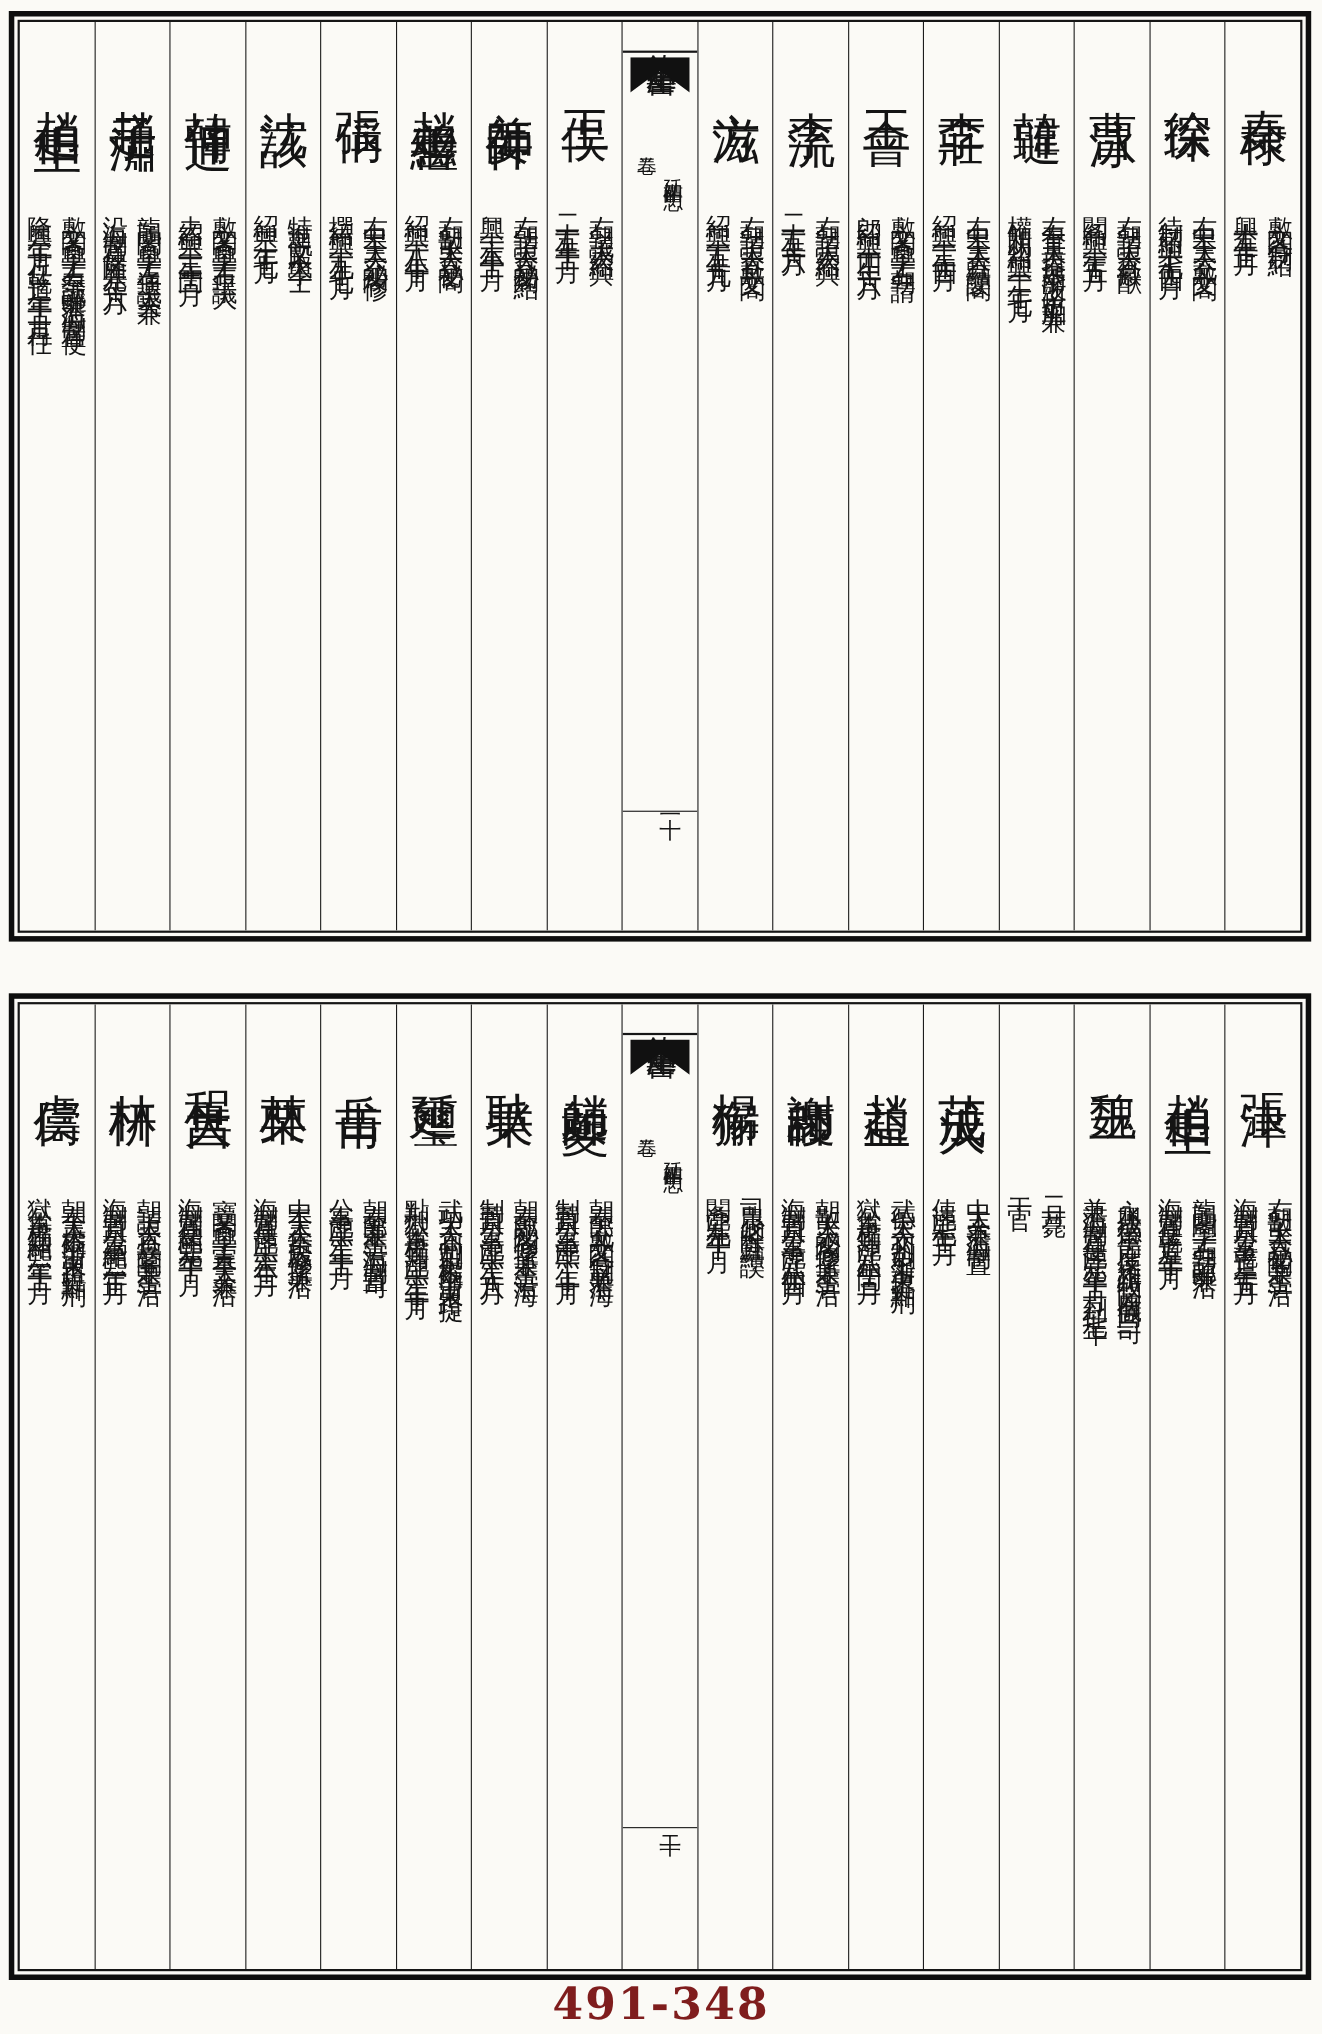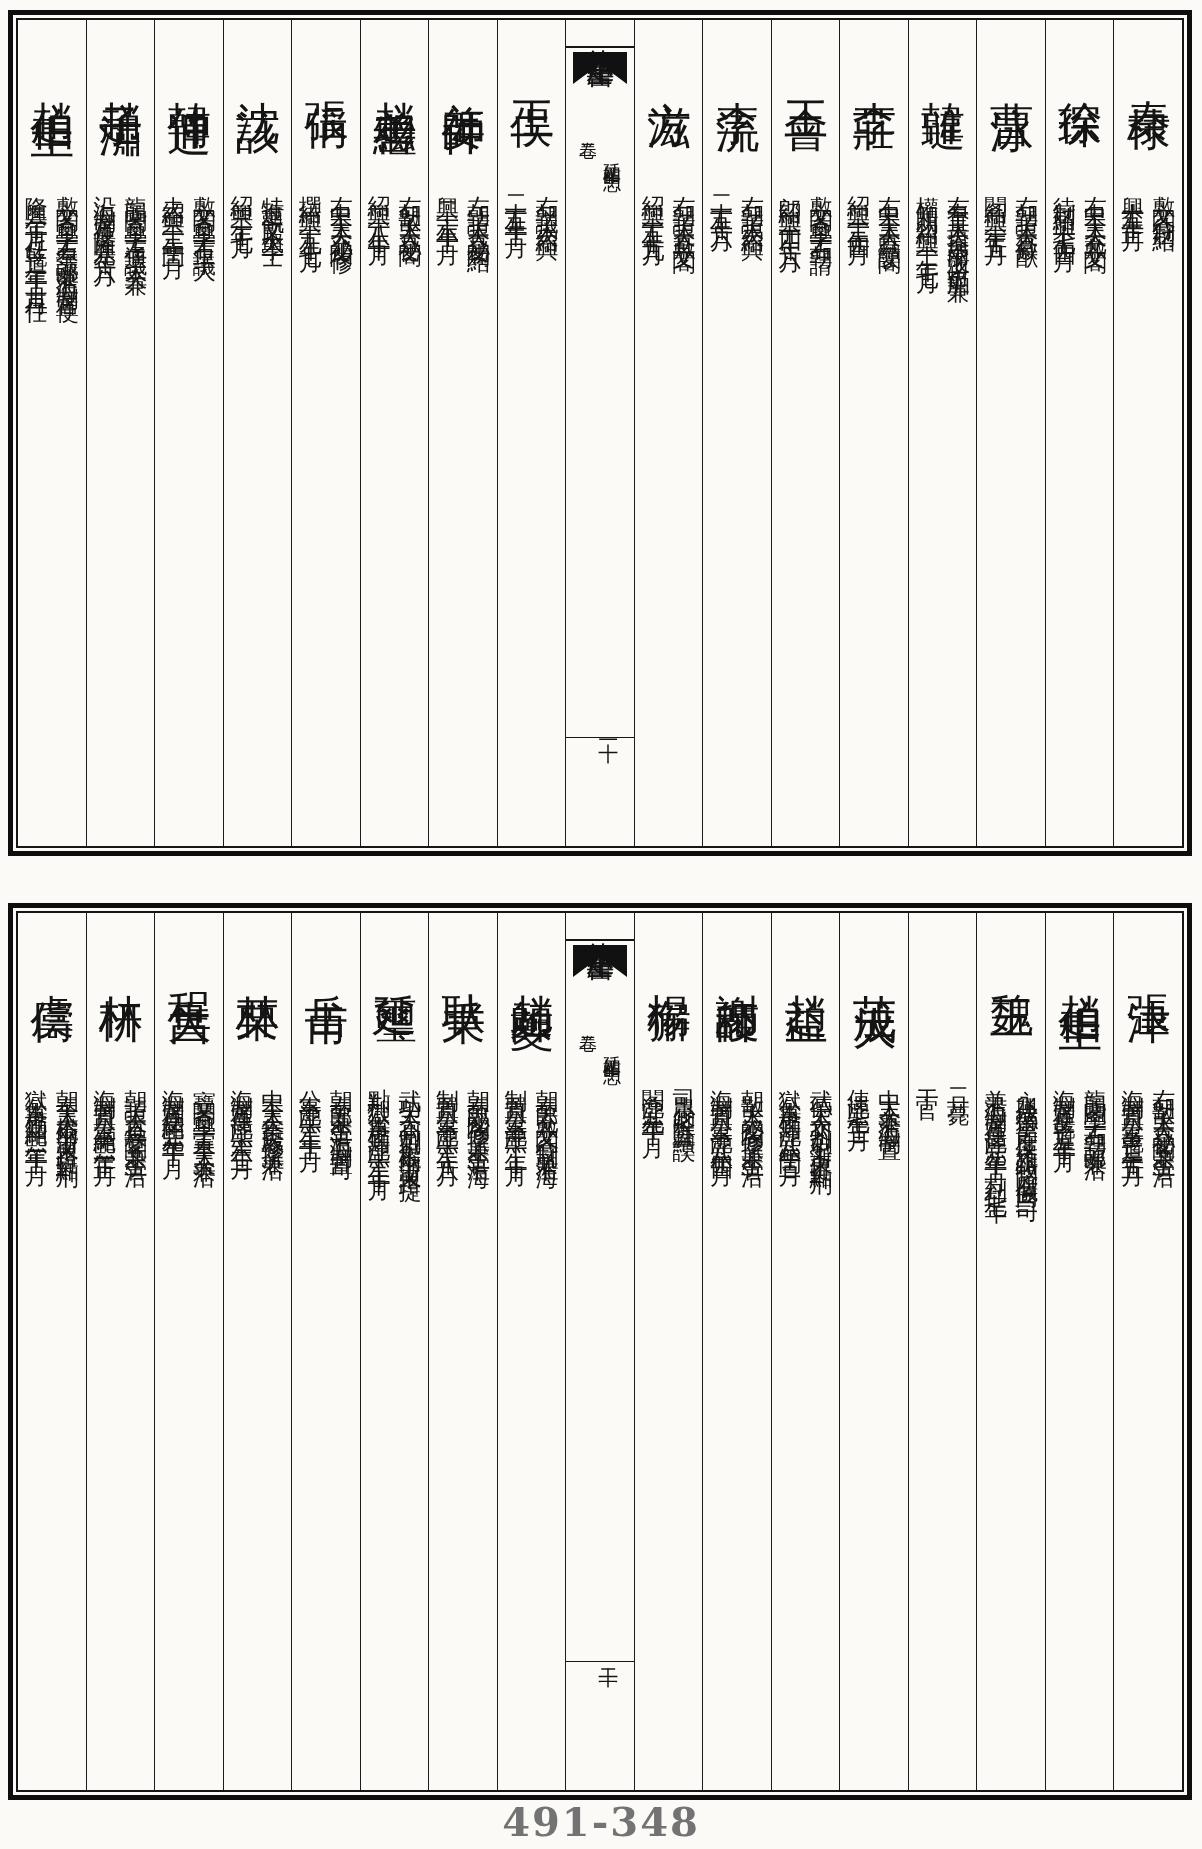--- a/index.html
+++ b/index.html
@@ -55,21 +55,21 @@
   .pgnum{
     writing-mode:vertical-rl;text-orientation:upright;
     font-size:20px;line-height:1.1;letter-spacing:2px;white-space:pre;
   }
   .pgrule{width:100%;border-top:1.5px solid #161616;margin-top:5px;}
   .b0 .ctail{height:108px;flex:0 0 auto;}
   .b1 .ctail{height:128px;flex:0 0 auto;}
   .footer{
     position:absolute;left:0;top:1798px;width:100%;text-align:center;
     font-family:"DejaVu Serif", serif;font-weight:700;
-    font-size:40px;letter-spacing:2px;color:#737373;
+    font-size:40px;letter-spacing:2px;color:#7f1d1d;
   }
 </style>
 </head>
 <body>
 
 <div class="block b0">
   <div class="cols">
       <div class="col">
         <div class="name">秦棣</div>
         <div class="annot"><span class="ln">敷文閣待制紹</span><span class="ln">興十五年正月</span></div>

